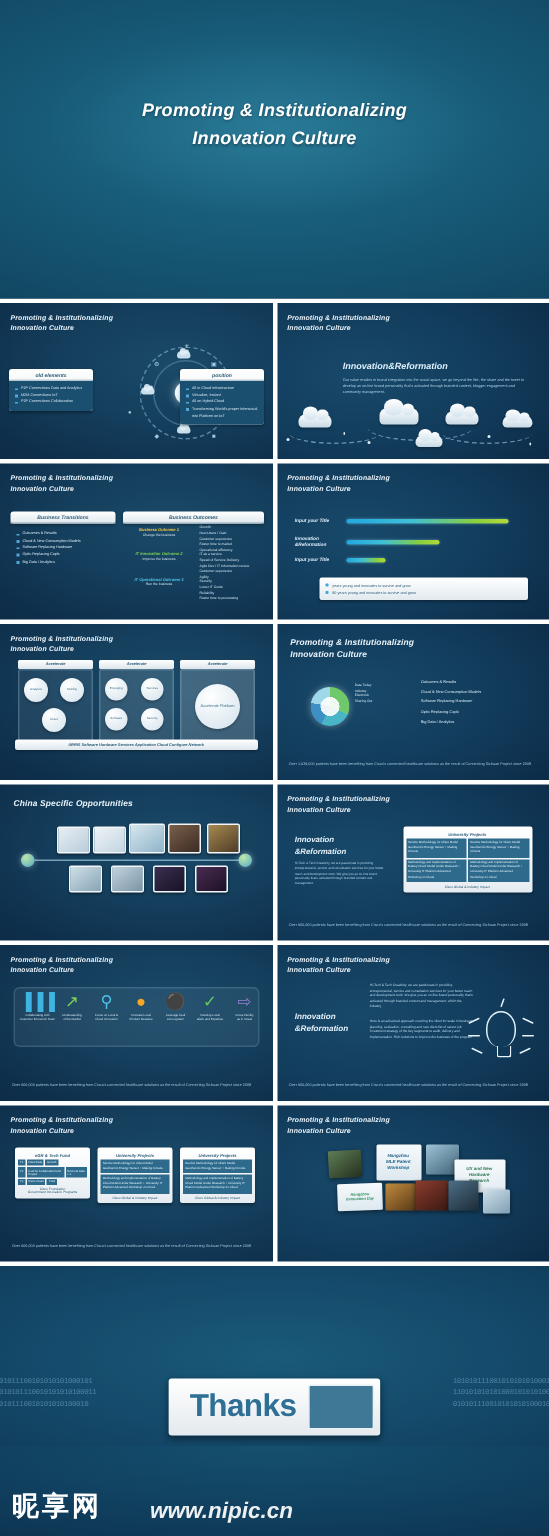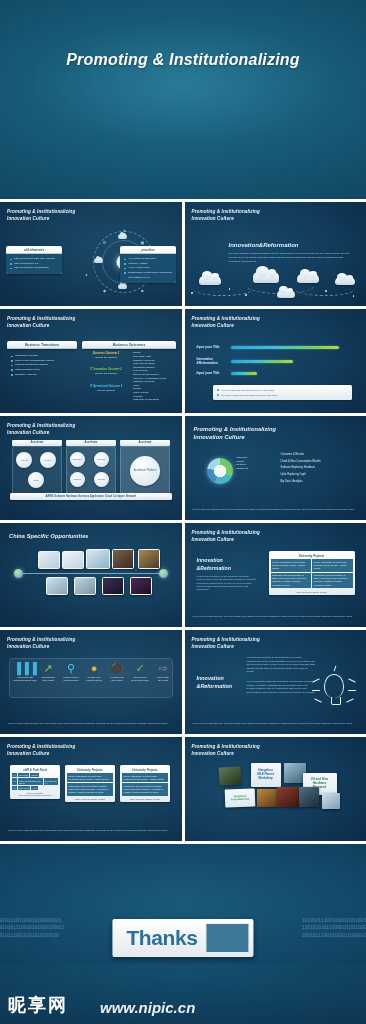--- a/index.html
+++ b/index.html
@@ -17,26 +17,26 @@
     width:366px; height:199px;
     background:
       radial-gradient(ellipse 150% 120% at 50% 45%, #1d6a86 0%, #175b78 28%, #124a66 52%, #0d3a54 74%, #0a2b42 100%);
     overflow:hidden;
   }
   .hero::after{
     content:"";position:absolute;inset:0;
     background:radial-gradient(ellipse 60% 45% at 50% 42%, rgba(70,160,190,.30) 0%, rgba(70,160,190,0) 70%);
   }
   .hero-title {
-    position:absolute; left:0; right:0; top:48px;
+    position:absolute; left:0; right:0; top:64px;
     text-align:center;
     color:#fff;
     font-style:italic;
     font-weight:bold;
-    font-size:16px;
+    font-size:12px;
     line-height:1.55;
     letter-spacing:.2px;
     text-shadow:0 1px 2px rgba(0,0,0,.35);
     z-index:2;
   }
 
   
   .grid {
     width:366px;
     background:#ffffff;
@@ -380,20 +380,21 @@
     color:rgba(235,245,250,.95); font-size:9.5px; line-height:14px;
     background:rgba(30,70,95,.45); padding:1px 2px;
   }
 </style>
 </head>
 <body>
 
 <div class="hero">
   <div class="hero-title">
     <div>Promoting &amp; Institutionalizing</div>
+    <div>Innovation Culture</div>
   </div>
 </div>
 
 <div class="grid">
 
   <div class="slide">
     <div class="stitle">Promoting &amp; Institutionalizing
 Innovation Culture</div>
 
     <div class="cloudnet">

